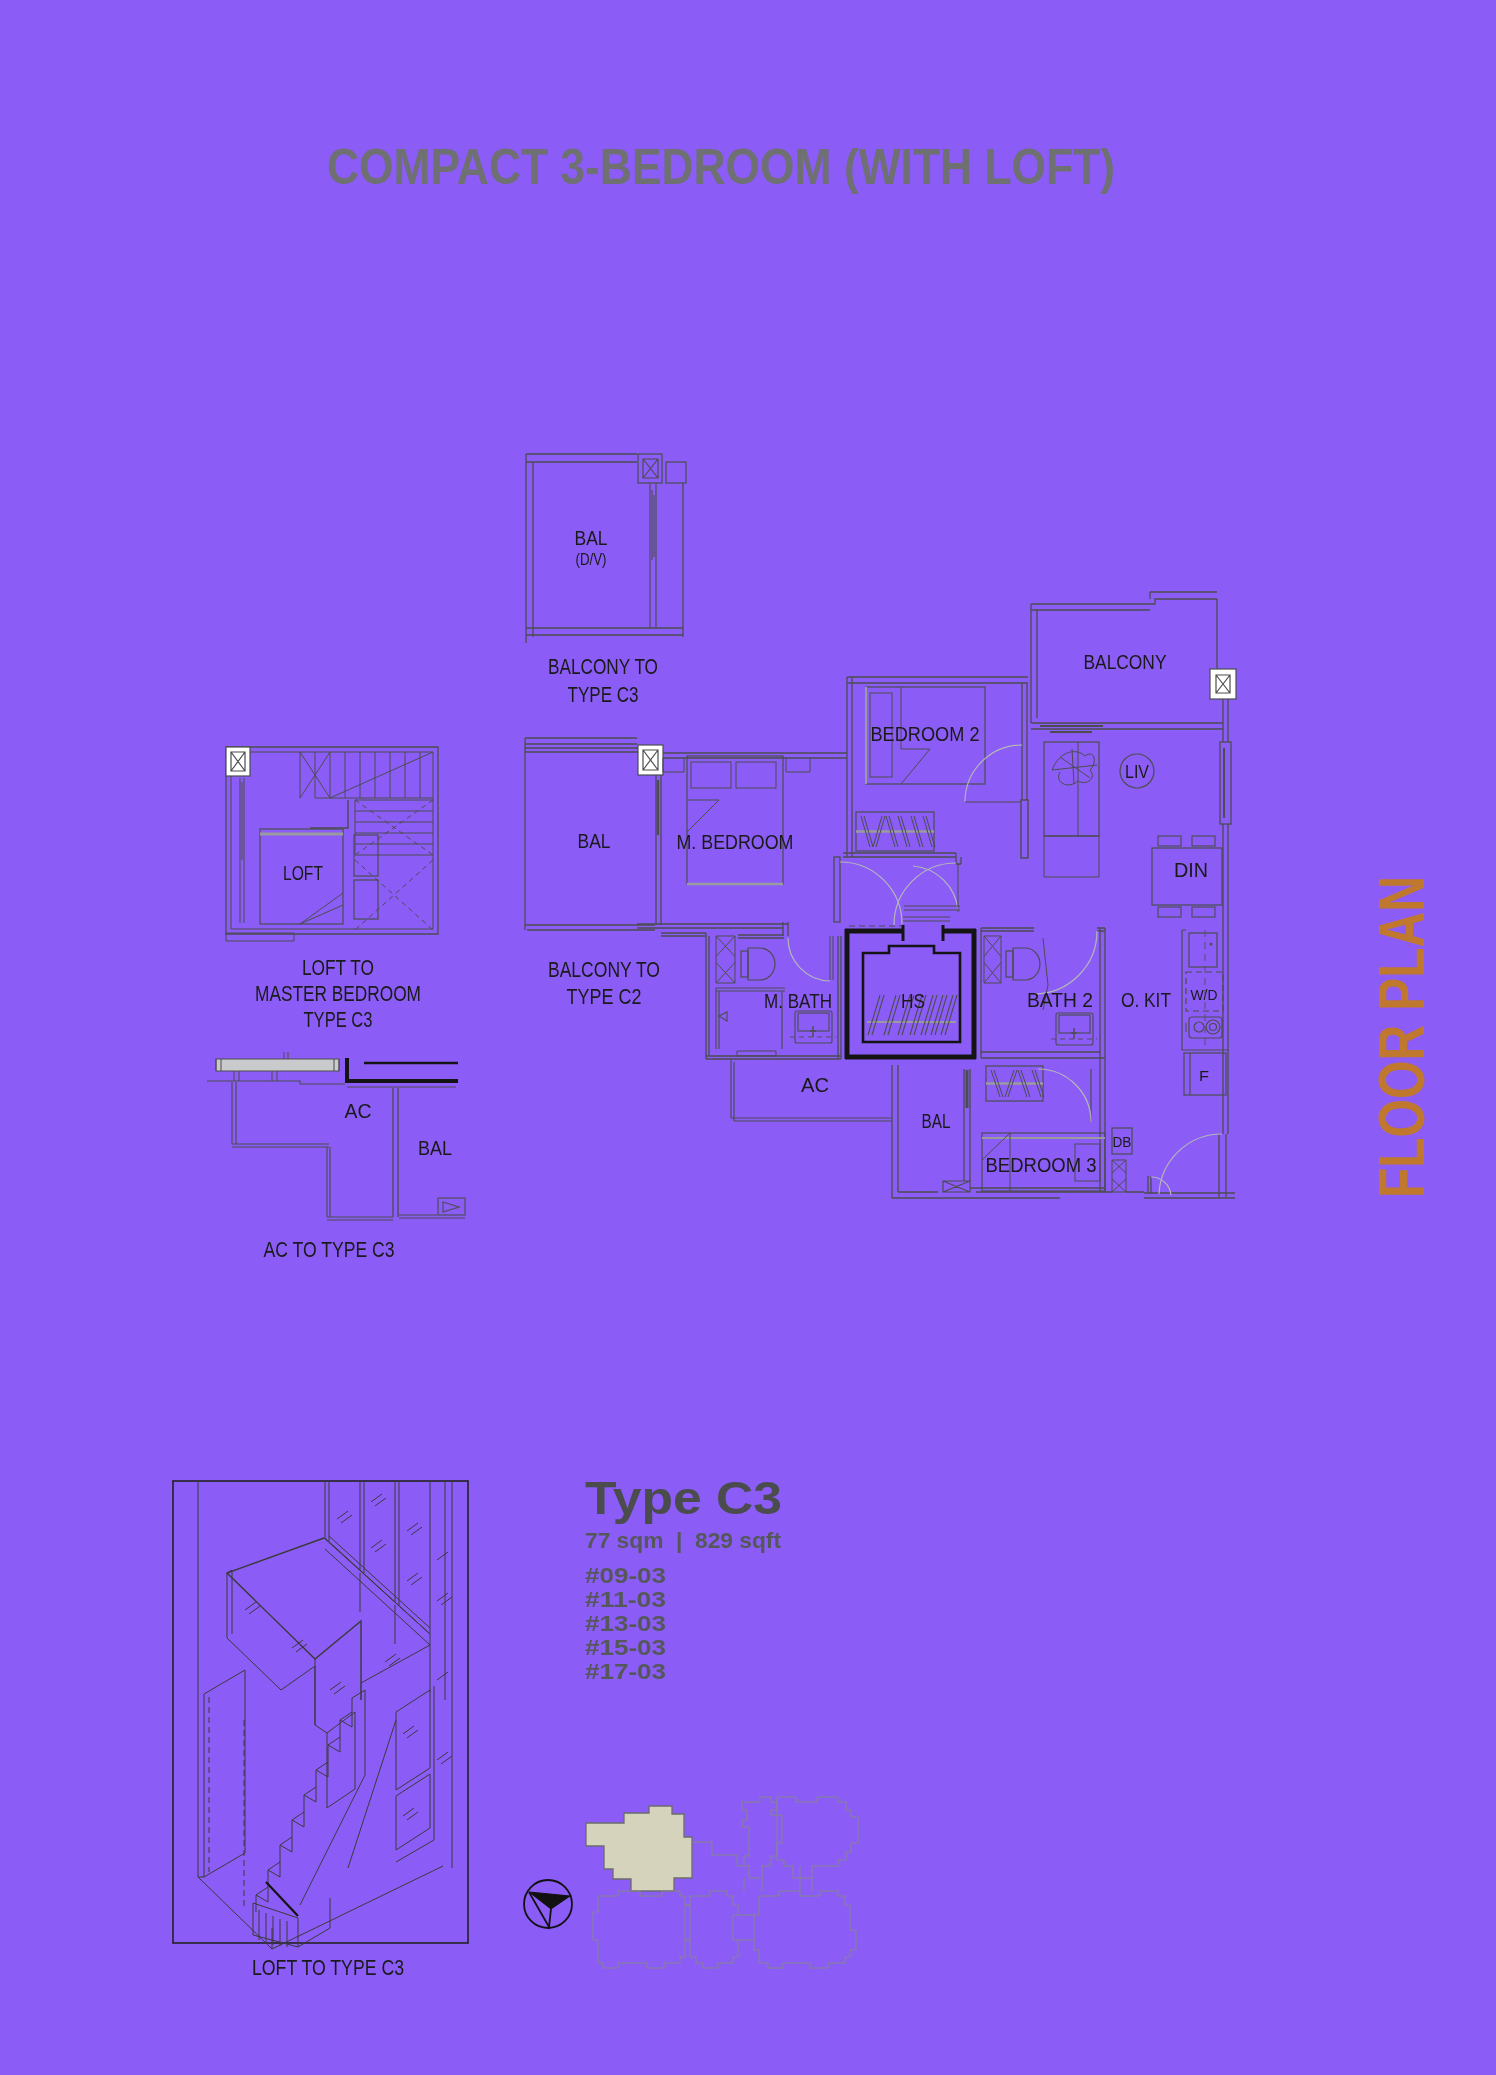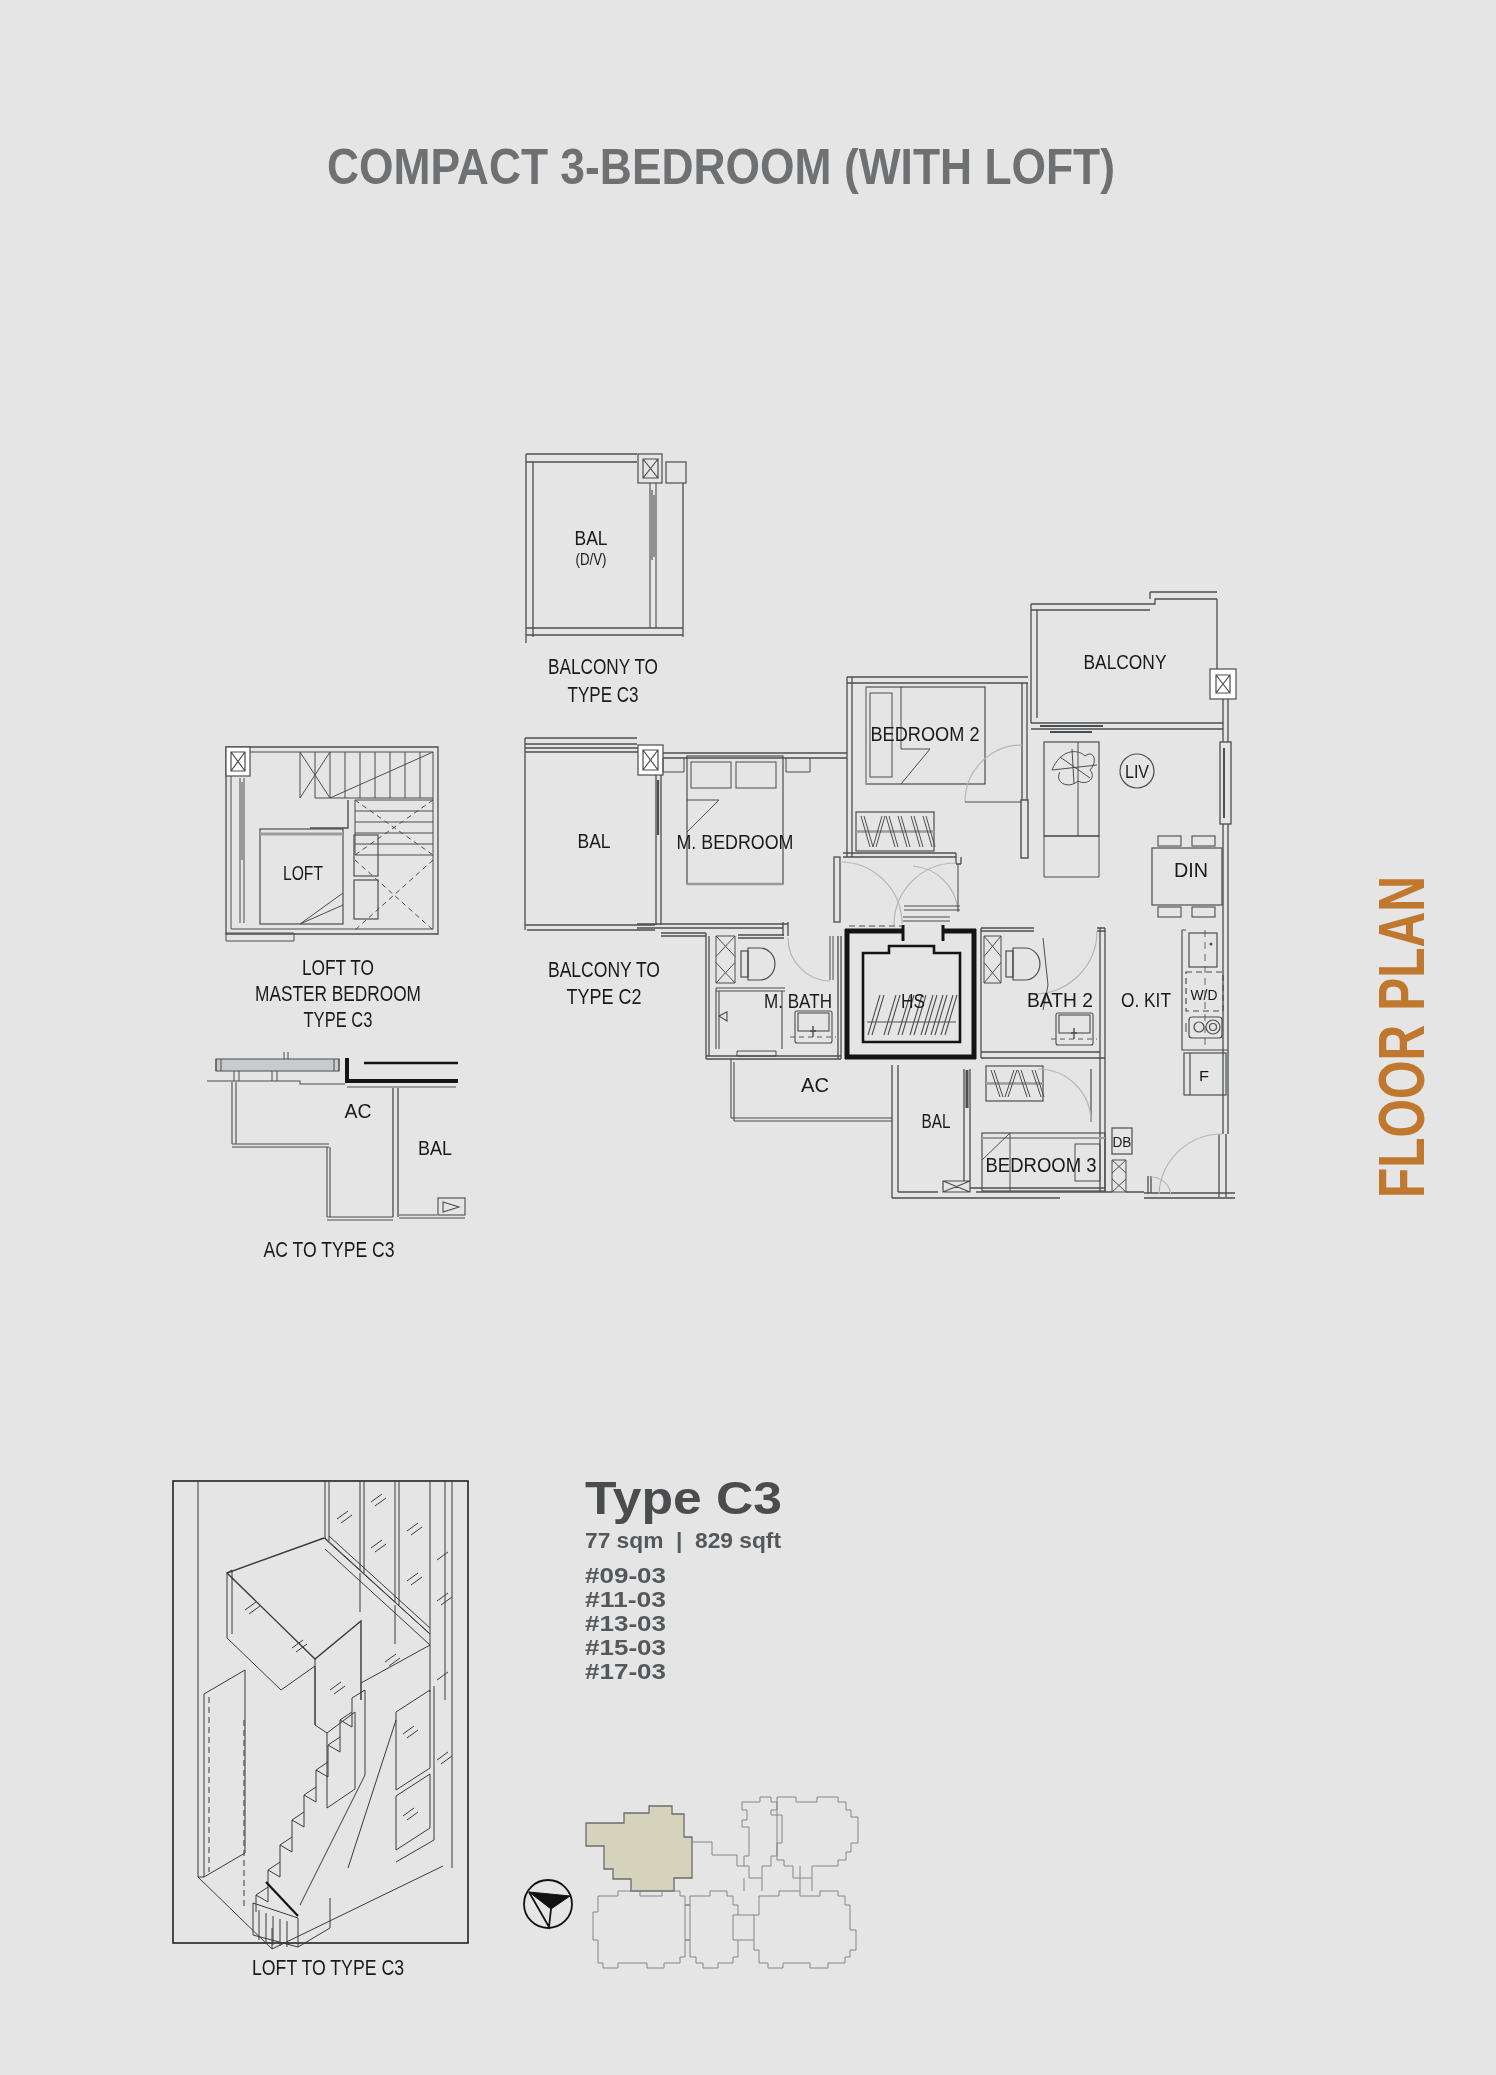--- a/index.html
+++ b/index.html
@@ -1,15 +1,15 @@
 <!DOCTYPE html>
 <html><head><meta charset="utf-8">
 <style>
 html,body{margin:0;padding:0;background:#ffffff;}
-#page{position:relative;width:1496px;height:2075px;background:#e5e5e5;overflow:hidden;}
+#page{position:relative;width:1496px;height:2075px;background:#8b5cf6;overflow:hidden;}
 svg{position:absolute;left:0;top:0;}
 text{font-family:"Liberation Sans",sans-serif;}
 </style></head><body>
 <div id="page">
 <svg width="1496" height="2075" viewBox="0 0 1496 2075">
 
 <text x="327" y="184" font-size="50" font-weight="bold" fill="#6e7072" textLength="788" lengthAdjust="spacingAndGlyphs">COMPACT 3-BEDROOM (WITH LOFT)</text>
 
 <g>
 <path d="M526,454 H637 M526,462 H637" stroke="#4c4d4f" stroke-width="1.3" fill="none"></path>

